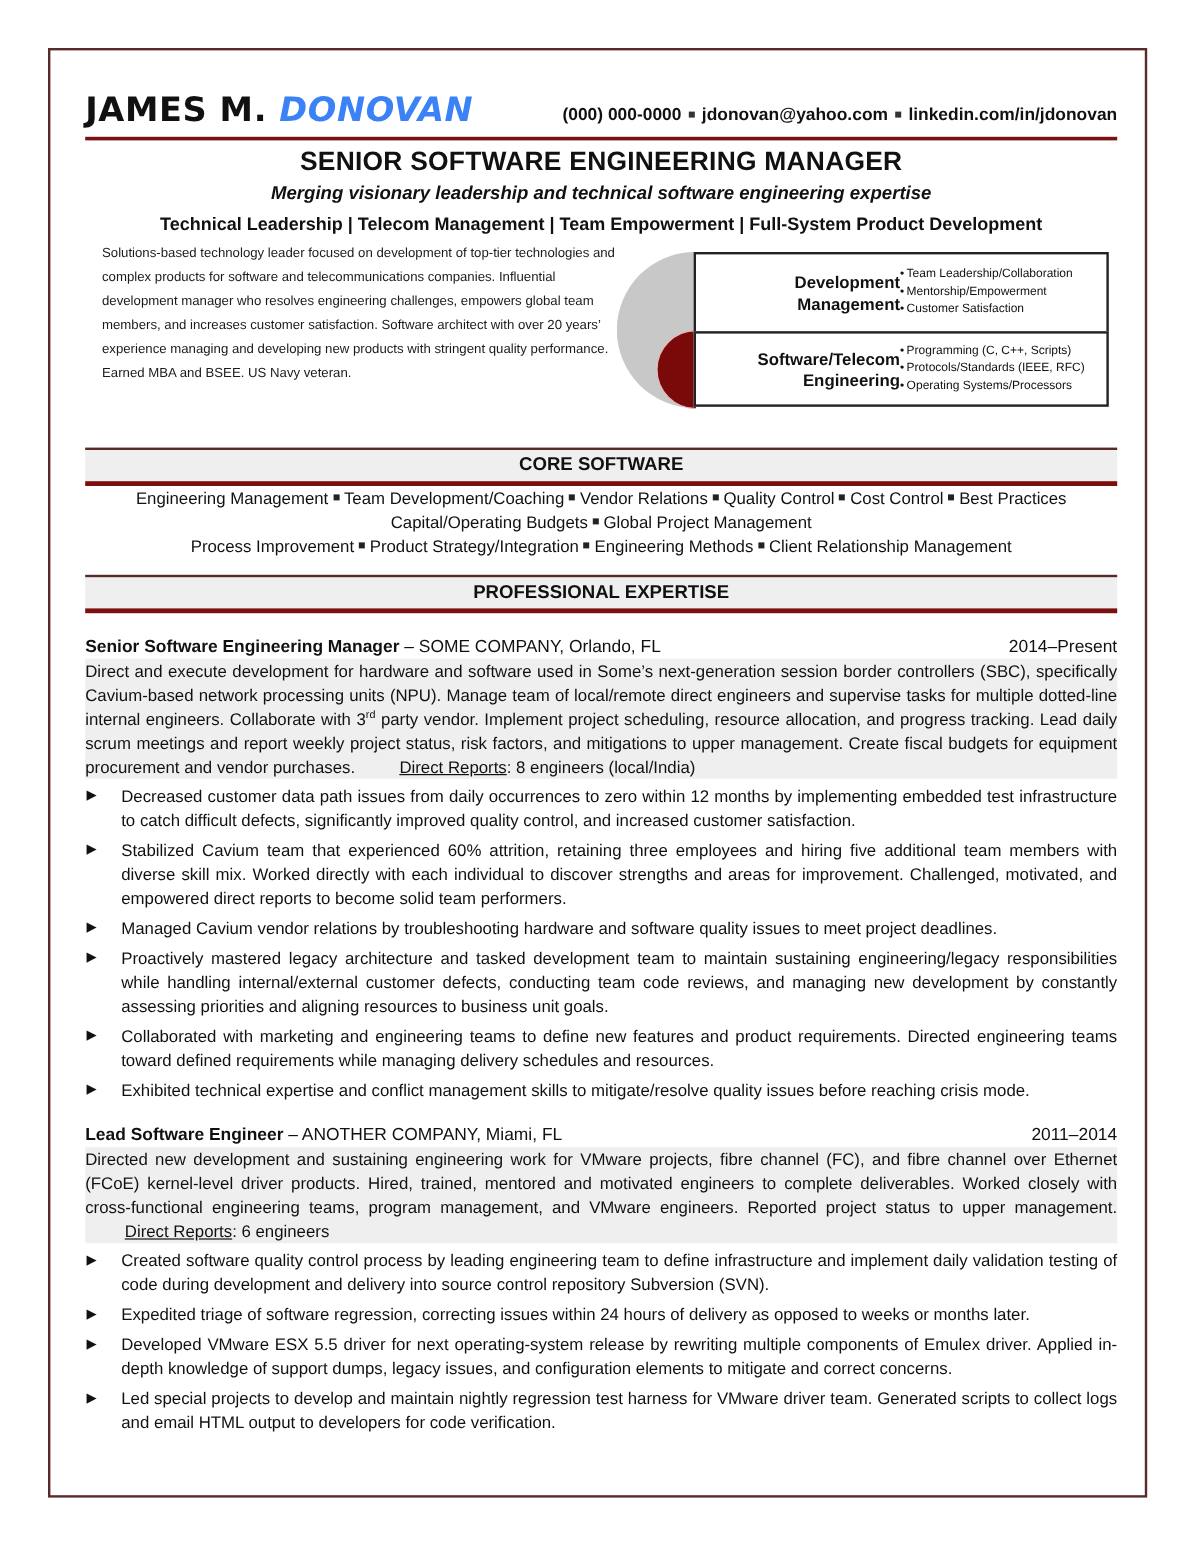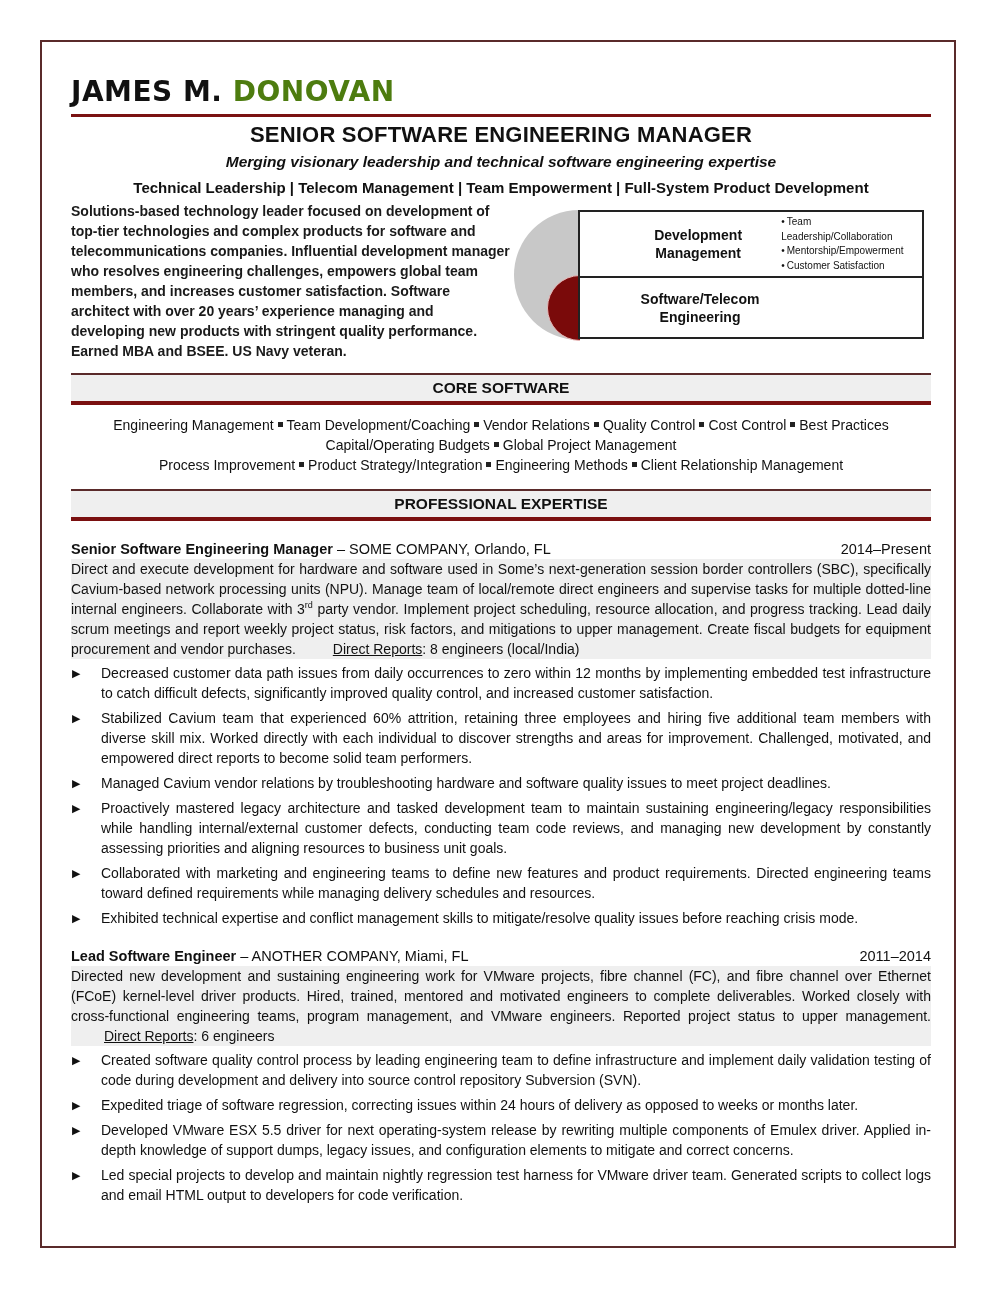--- a/index.html
+++ b/index.html
@@ -2,44 +2,44 @@
 <html><head>
 <meta charset="utf-8">
 <style>
   html, body { margin: 0; padding: 0; background: #ffffff; }
   body { width: 1000px; height: 1293px; position: relative; overflow: hidden; font-family: "Liberation Sans", sans-serif; color: #111; }
   .page-border { position: absolute; left: 40px; top: 40px; width: 916px; height: 1208px; border: 2px solid #5a2a2a; box-sizing: border-box; }
   .content { position: absolute; left: 71px; top: 76px; width: 860px; }
 
   .header-row { display: flex; justify-content: space-between; align-items: flex-end; height: 32px; }
   .name { font-family: "DejaVu Sans", sans-serif; font-weight: bold; font-size: 28px; letter-spacing: 0.5px; line-height: 32px; white-space: nowrap; }
-  .name .last { color: #4d7c0f; }
+  .name .last { color: #3b82f6; font-style: italic; }
   .contact { font-size: 14.5px; font-weight: bold; line-height: 20px; padding-bottom: 2px; white-space: nowrap; }
   .contact .sep { display: inline-block; width: 5px; height: 5px; background: #333; margin: 0 6px 2px 6px; vertical-align: middle; }
   .rule-red { height: 3px; background: #7a1212; margin-top: 6px; }
 
   .title { text-align: center; font-weight: bold; font-size: 22px; margin-top: 4px; line-height: 28px; letter-spacing: 0.2px; }
   .tagline { text-align: center; font-style: italic; font-weight: bold; font-size: 15.5px; margin-top: 2px; line-height: 22px; }
   .keywords { text-align: center; font-weight: bold; font-size: 15px; margin-top: 4px; line-height: 22px; }
 
   .summary-row { position: relative; height: 172px; margin-top: 2px; }
-  .summary { position: absolute; left: 0; top: 0; width: 440px; font-size: 14px; line-height: 20px; color: #1a1a1a; font-weight: bold; }
+  .summary { position: absolute; left: 14px; top: 0; width: 440px; font-size: 11px; line-height: 20px; color: #1a1a1a; }
 
   .diagram { position: absolute; left: 443px; top: 9px; width: 420px; height: 135px; }
   .diagram .grey-arc { position: absolute; left: 0; top: 0; width: 130px; height: 130px; border-radius: 50%; background: #c8c8c8; clip-path: inset(0 50% 0 0); }
   .diagram .red-arc { position: absolute; left: 33px; top: 65px; width: 66px; height: 66px; border-radius: 50%; background: #7a0a0a; border: 1px solid #e8b8b8; box-sizing: border-box; clip-path: inset(0 50% 0 0); }
   .diagram .box { position: absolute; left: 64px; width: 346px; border: 2px solid #222; background: #fff; box-sizing: border-box; display: flex; align-items: center; }
   .diagram .box.top { top: 0; height: 68px; }
   .diagram .box.bottom { top: 66px; height: 63px; }
-  .diagram .box-title { width: 170px; text-align: center; font-weight: bold; font-size: 14px; line-height: 18px; padding-left: 35px; }
+  .diagram .box-title { width: 170px; text-align: right; font-weight: bold; font-size: 14px; line-height: 18px; }
   .diagram .box-list { list-style: none; margin: 0; padding: 0; font-size: 10px; line-height: 14.5px; }
   .diagram .box-list li::before { content: "\2022"; margin-right: 2px; }
 
   .section-bar { margin-top: 0; border-top: 2px solid #5a2a2a; background: #efefef; height: 26px; border-bottom: 4px solid #7a1010; text-align: center; font-weight: bold; font-size: 15.5px; line-height: 26px; }
-  .expertise { text-align: center; font-size: 14px; line-height: 20px; margin-top: 10px; margin-bottom: 14px; }
+  .expertise { text-align: center; font-size: 14px; line-height: 20px; margin-bottom: 14px; }
   .expertise .sq { display: inline-block; width: 5px; height: 5px; background: #222; margin: 0 4px 3px 4px; vertical-align: middle; }
 
   .job { margin-top: 18px; }
   .job-head { display: flex; justify-content: space-between; font-size: 14.5px; line-height: 20px; }
   .job-head .role { font-weight: bold; }
   .job-desc { background: #efefef; font-size: 14px; line-height: 20px; text-align: justify; }
   .job-desc u { text-decoration: underline; padding-left: 33px; }
   .bullets { list-style: none; margin: 4px 0 0 0; padding: 0; }
   .bullets li { position: relative; padding-left: 30px; font-size: 14px; line-height: 20px; margin-bottom: 5px; text-align: justify; }
   .bullets li .arrow { position: absolute; left: 1px; top: 0; font-size: 11px; line-height: 20px; }
@@ -50,20 +50,23 @@
 
 <div class="page-border"></div>
 
 <div class="content">
 
   <div class="header-row">
     <div class="name">
       <span>JAMES M.</span>
       <span class="last">DONOVAN</span>
     </div>
+    <div class="contact">
+      <span>(000) 000-0000</span><span class="sep"></span><span>jdonovan@yahoo.com</span><span class="sep"></span><span>linkedin.com/in/jdonovan</span>
+    </div>
   </div>
   <div class="rule-red"></div>
 
   <div class="title">SENIOR SOFTWARE ENGINEERING MANAGER</div>
   <div class="tagline">Merging visionary leadership and technical software engineering expertise</div>
   <div class="keywords">Technical Leadership | Telecom Management | Team Empowerment | Full-System Product Development</div>
 
   <div class="summary-row">
     <div class="summary">Solutions-based technology leader focused on development of top-tier technologies and complex products for software and telecommunications companies. Influential development manager who resolves engineering challenges, empowers global team members, and increases customer satisfaction. Software architect with over 20 years’ experience managing and developing new products with stringent quality performance. Earned MBA and BSEE. US Navy veteran.</div>
 
@@ -73,20 +76,25 @@
       <div class="box top">
         <div class="box-title">Development Management</div>
         <ul class="box-list">
           <li>Team Leadership/Collaboration</li>
           <li>Mentorship/Empowerment</li>
           <li>Customer Satisfaction</li>
         </ul>
       </div>
       <div class="box bottom">
         <div class="box-title">Software/Telecom Engineering</div>
+        <ul class="box-list">
+          <li>Programming (C, C++, Scripts)</li>
+          <li>Protocols/Standards (IEEE, RFC)</li>
+          <li>Operating Systems/Processors</li>
+        </ul>
       </div>
     </div>
   </div>
 
   <div class="section-bar">CORE SOFTWARE</div>
   <div class="expertise">
     <div>
       <span>Engineering Management</span><span class="sq"></span><span>Team Development/Coaching</span><span class="sq"></span><span>Vendor Relations</span><span class="sq"></span><span>Quality Control</span><span class="sq"></span><span>Cost Control</span><span class="sq"></span><span>Best Practices</span>
     </div>
     <div>

